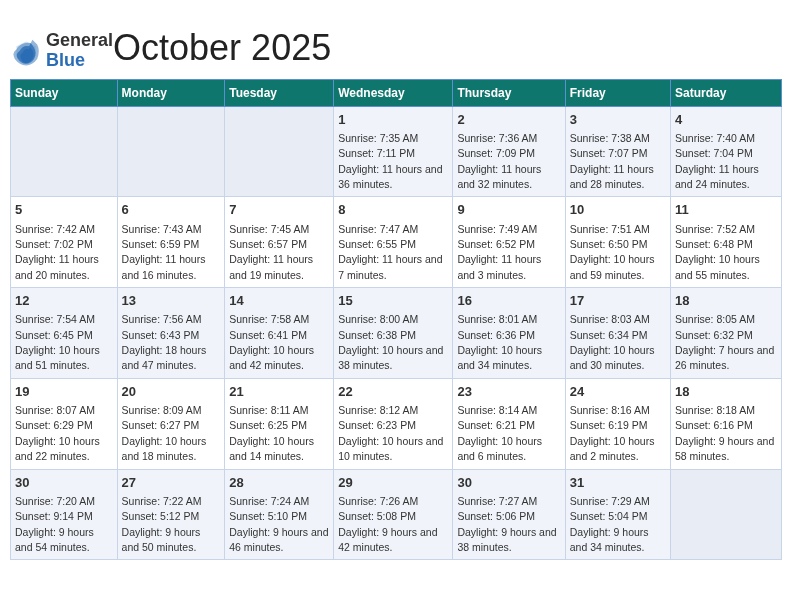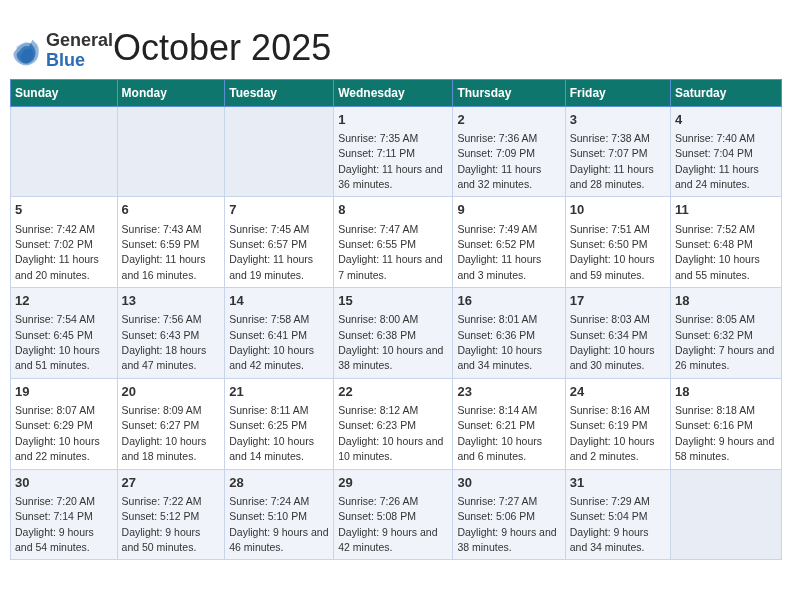--- a/index.html
+++ b/index.html
@@ -286,21 +286,21 @@
         <span class="day-number">18</span>
         <span class="day-info">Sunrise: 8:18 AM</span><br>
         <span class="day-info">Sunset: 6:16 PM</span><br>
         <span class="day-info">Daylight: 9 hours and 58 minutes.</span>
       </td>
       </tr>
       <tr>
         <td>
         <span class="day-number">30</span>
         <span class="day-info">Sunrise: 7:20 AM</span><br>
-        <span class="day-info">Sunset: 7:14 PM</span><br>
+        <span class="day-info">Sunset: 9:14 PM</span><br>
         <span class="day-info">Daylight: 9 hours and 54 minutes.</span>
       </td>
         <td>
         <span class="day-number">27</span>
         <span class="day-info">Sunrise: 7:22 AM</span><br>
         <span class="day-info">Sunset: 5:12 PM</span><br>
         <span class="day-info">Daylight: 9 hours and 50 minutes.</span>
       </td>
         <td>
         <span class="day-number">28</span>

